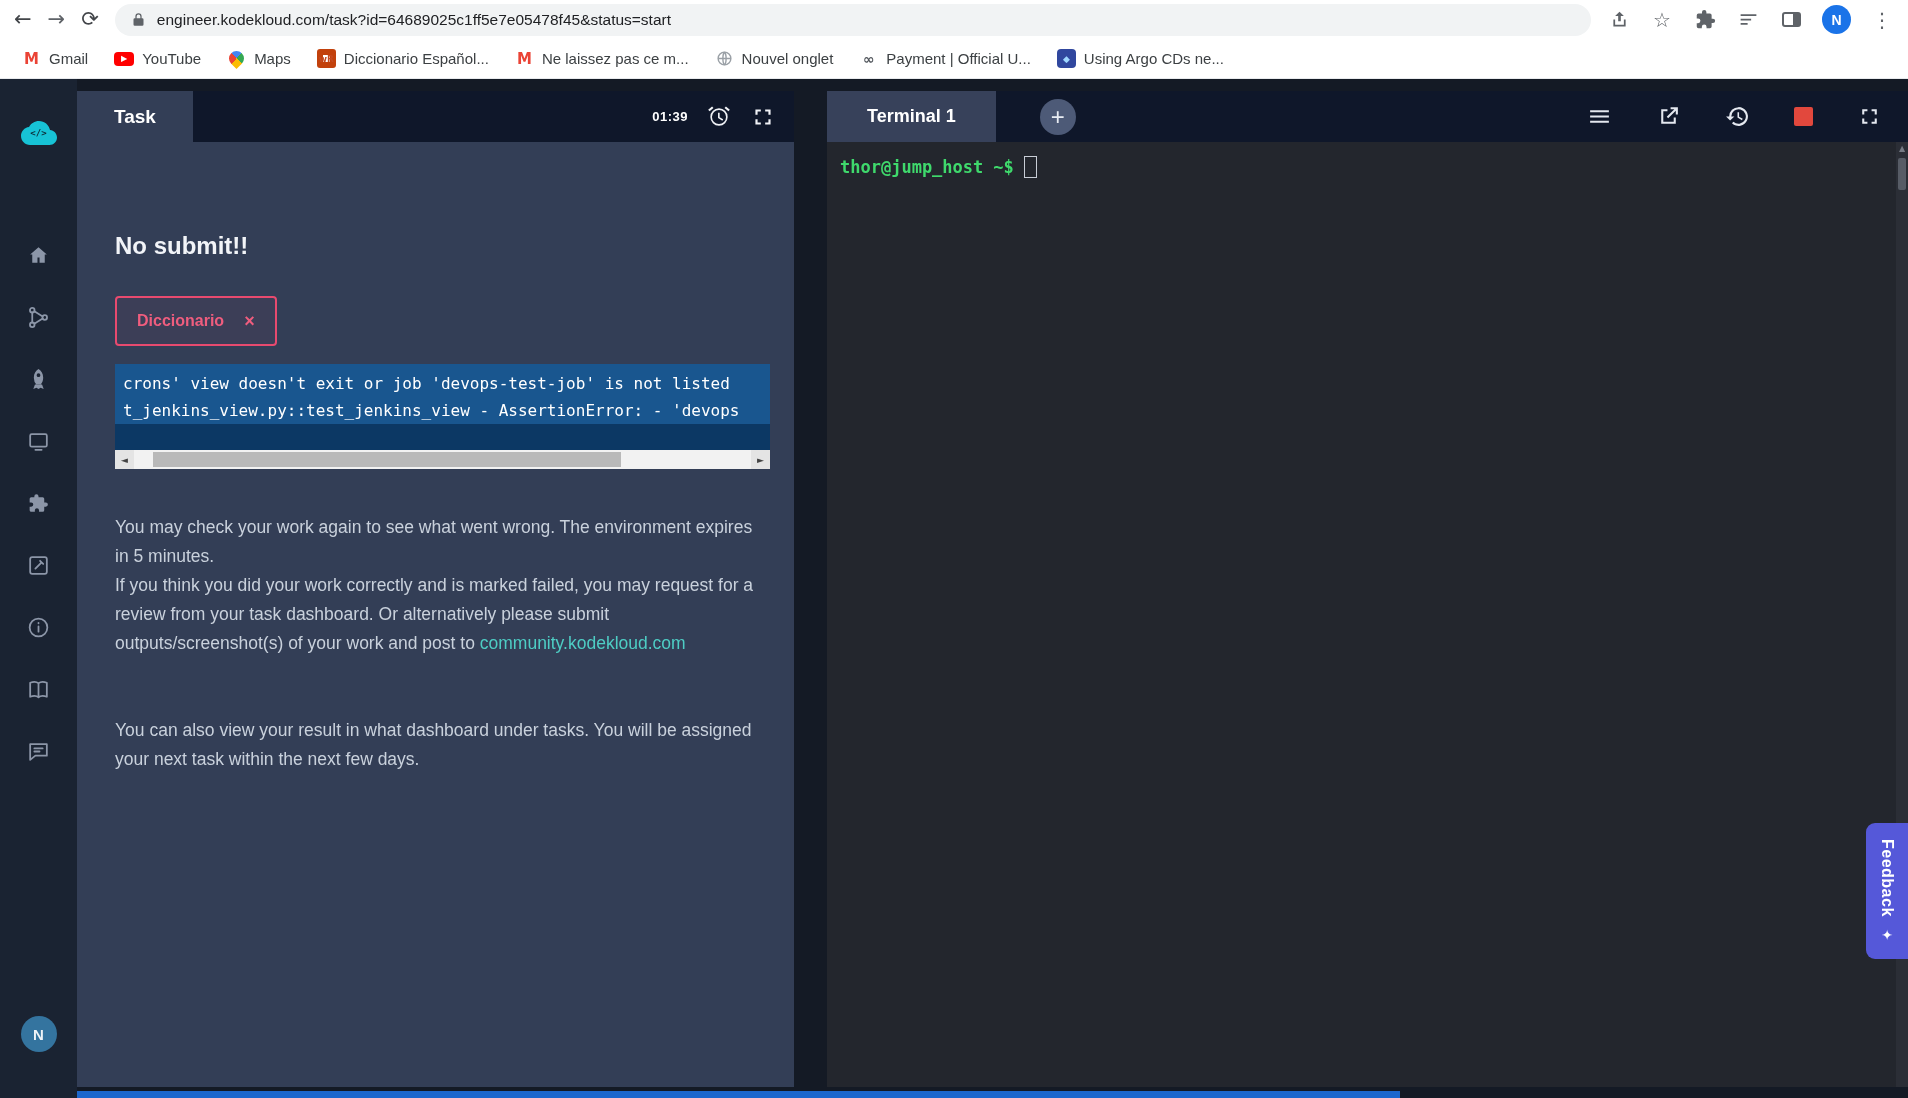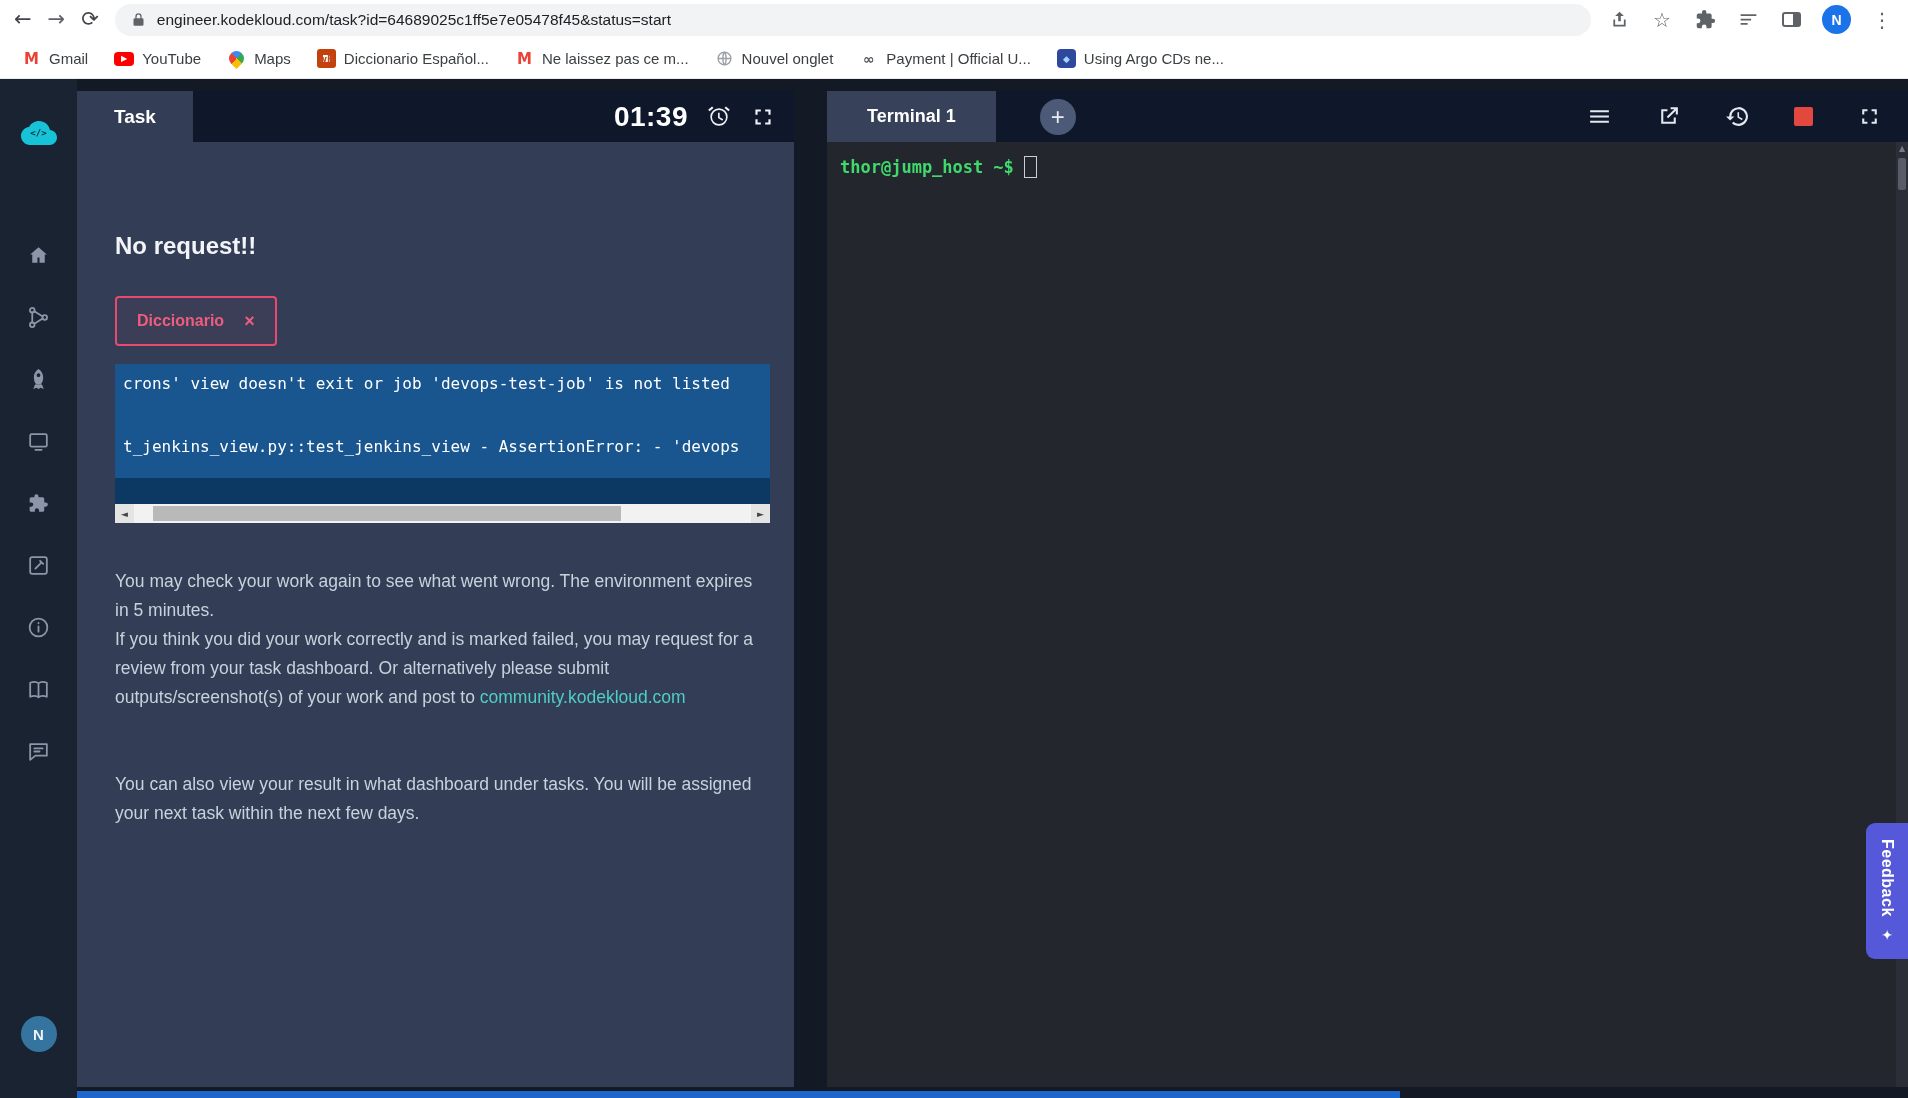--- a/index.html
+++ b/index.html
@@ -57,33 +57,33 @@
                  font-size:15px; font-weight:700; cursor:pointer; }
 
   
   .panel-header { height:51px; background:#0f172a; display:flex; align-items:center; }
   .panel-tab { height:100%; display:flex; align-items:center; padding:0 37px; background:#333e56;
                color:#fff; font-weight:700; font-size:19px; }
 
   
   .task-panel { position:absolute; left:77px; top:12px; width:717px; bottom:11px; background:#333e56; overflow:hidden; }
   .task-head-right { margin-left:auto; display:flex; align-items:center; gap:18px; padding-right:18px; }
-  .timer { color:#fff; font-weight:700; font-size:28px; letter-spacing:0.5px; }
+  .timer { color:#fff; font-weight:700; font-size:13px; letter-spacing:0.5px; }
   .task-head-right svg { width:26px; height:26px; fill:#f0f2f6; cursor:pointer; }
   .task-body { padding:0 24px 0 38px; }
   .task-heading { margin-top:90px; color:#f2f4f8; font-size:24px; font-weight:700; }
   .task-text { color:#c9d1dc; font-size:17.5px; line-height:29px; width:655px; }
   .intro { margin-top:23px; }
   .badge { margin-top:36px; display:inline-flex; align-items:center; gap:20px; padding:14px 20px;
            border:2px solid #e84a6f; border-radius:4px; background:rgba(232,74,111,0.05); cursor:default; }
   .badge-label { color:#ef5d7e; font-weight:700; font-size:16px; }
   .badge-x { color:#ef5d7e; font-weight:700; font-size:18px; cursor:pointer; line-height:1; }
   .code-box { margin-top:18px; width:655px; background:#0c3864; }
   .code-line { display:block; background:#19568f; color:#fff; font-family:"DejaVu Sans Mono", monospace;
-               font-size:16px; line-height:23px; padding:20px 8px; white-space:nowrap; overflow:hidden; }
+               font-size:16px; line-height:23px; padding:2px 8px; white-space:nowrap; overflow:hidden; }
   .code-box .code-line:first-child { padding-top:8px; }
   .code-fill { height:26px; }
   .hscroll { height:19px; display:flex; background:#f2f2f2; }
   .harrow { width:19px; height:19px; background:#e4e4e4; color:#444; font-size:9px;
             display:flex; align-items:center; justify-content:center; cursor:pointer;
             font-family:"DejaVu Sans", sans-serif; }
   .htrack { flex:1; position:relative; }
   .hthumb { position:absolute; top:2px; bottom:2px; left:3%; width:76%; background:#b9b9b9; cursor:grab; }
   .para1 { margin-top:44px; }
   .para1 .blk { display:block; }
@@ -253,21 +253,21 @@
           <span class="timer">01:39</span>
           <svg viewBox="0 0 24 24">
               <path d="M12 4a8 8 0 1 0 0 16 8 8 0 0 0 0-16zm0 14.5A6.5 6.5 0 1 1 12 5.5a6.5 6.5 0 0 1 0 13zM12.6 8h-1.5v5l4 2.4.75-1.23-3.25-1.92V8zM5.6 2.3 2 5.3l1.3 1.5 3.6-3-1.3-1.5zm12.8 0-1.3 1.5 3.6 3L22 5.3l-3.6-3z"></path>
             </svg>
           <svg viewBox="0 0 24 24">
               <path d="M7 14H5v5h5v-2H7v-3zM5 10h2V7h3V5H5v5zm12 7h-3v2h5v-5h-2v3zM14 5v2h3v3h2V5h-5z"></path>
             </svg>
         </div>
       </div>
       <div class="task-body">
-        <div class="task-heading">No request!!</div>
+        <div class="task-heading">No submit!!</div>
         <div class="badge">
           <span class="badge-label">Diccionario</span>
           <span class="badge-x">×</span>
         </div>
         <div class="code-box">
           <span class="code-line">crons' view doesn't exit or job 'devops-test-job' is not listed</span>
           <span class="code-line">t_jenkins_view.py::test_jenkins_view - AssertionError: - 'devops</span>
           <div class="code-fill"></div>
           <div class="hscroll">
             <span class="harrow">◄</span>

